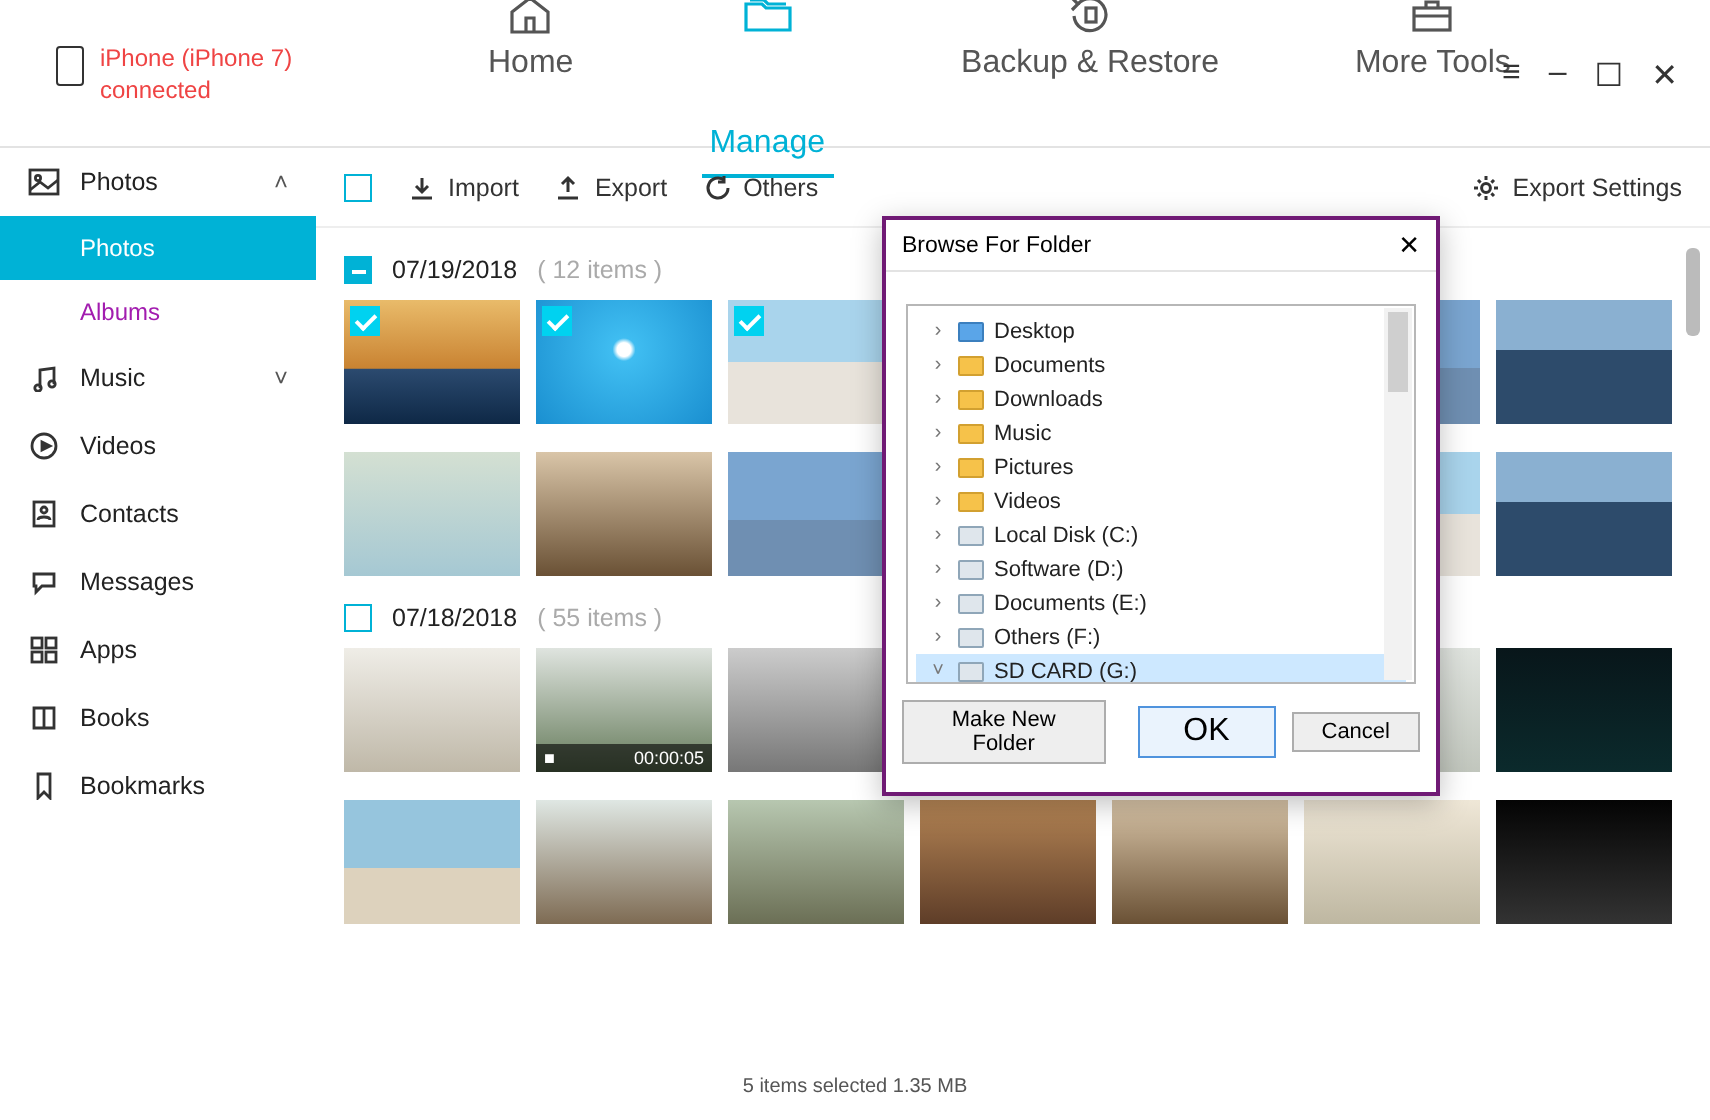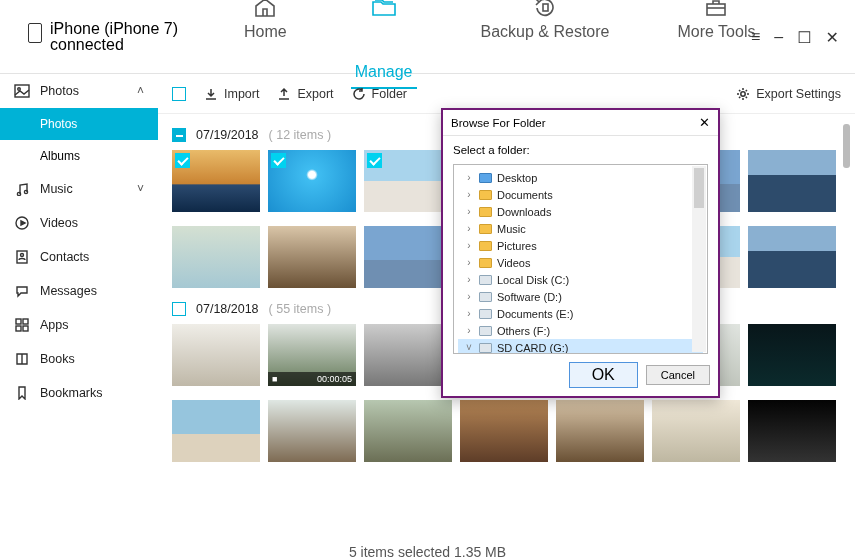--- a/index.html
+++ b/index.html
@@ -2,38 +2,38 @@
 <html><head>
 <meta charset="utf-8">
 <style>
   * { box-sizing: border-box; margin: 0; padding: 0; font-family: "Segoe UI", Arial, sans-serif; }
   body { width: 855px; height: 560px; background: #fff; position: relative; overflow: hidden; }
 
   
   .header { height: 74px; display: flex; align-items: center; border-bottom: 1px solid #e3e3e3; }
   .device-block { display: flex; align-items: flex-start; gap: 8px; padding-left: 28px; width: 240px; }
   .device-block .dev-icon { width: 14px; height: 20px; border: 1.4px solid #333; border-radius: 2px; margin-top: 2px; }
-  .device-text { font-size: 16px; color: #000000; line-height: 16px; }
+  .device-text { font-size: 12px; color: #ef4444; line-height: 16px; }
 
   .nav { display: flex; gap: 60px; }
   .nav-item { display: flex; flex-direction: column; align-items: center; gap: 4px; cursor: pointer; padding: 10px 4px 6px; }
   .nav-item .ic { width: 26px; height: 24px; display: flex; align-items: center; justify-content: center; }
   .nav-item .label { font-size: 16px; color: #555; }
   .nav-item.active .label { color: #00b2d6; margin-top: 40px; }
   .nav-item.active { border-bottom: 2px solid #00b2d6; }
 
   .wincontrols { position: absolute; right: 16px; top: 28px; display: flex; gap: 14px; font-size: 16px; color: #333; }
   .wincontrols span { cursor: pointer; }
 
   
   .sidebar { position: absolute; top: 74px; left: 0; bottom: 22px; width: 158px; background: #fff; }
   .side-item { height: 34px; display: flex; align-items: center; padding: 0 14px; gap: 10px; font-size: 12.5px; color: #222; cursor: pointer; }
   .side-item .si-ic { width: 16px; height: 16px; display:flex; align-items:center; justify-content:center; }
   .side-item .chev { margin-left: auto; font-size: 12px; color: #555; }
-  .side-sub { height: 32px; display: flex; align-items: center; padding-left: 40px; font-size: 12px; color: #000000; cursor: pointer; }
+  .side-sub { height: 32px; display: flex; align-items: center; padding-left: 40px; font-size: 12px; color: #a21caf; cursor: pointer; }
   .side-sub.active { background: #00b2d6; color: #fff; }
 
   
   .toolbar { position: absolute; top: 74px; left: 158px; right: 0; height: 40px; border-bottom: 1px solid #eee; display: flex; align-items: center; padding: 0 14px; gap: 18px; font-size: 12.5px; color: #333; }
   .toolbar .chk { width: 14px; height: 14px; border: 1.5px solid #00b2d6; cursor:pointer; }
   .toolbar .tb-btn { display: flex; align-items: flex-start; gap: 6px; cursor: pointer; }
   .toolbar .right { margin-left: auto; display: flex; align-items: center; gap: 6px; cursor:pointer; }
 
   
   .content { position: absolute; top: 114px; left: 158px; right: 0; bottom: 22px; overflow: hidden; padding: 10px 14px 0; }
@@ -66,21 +66,21 @@
   .g14{background:linear-gradient(180deg,#e0e4df 0%,#c1c6bd 100%);}
   .g15{background:linear-gradient(180deg,#08161a 0%,#0b2a2c 100%);}
   .g16{background:linear-gradient(180deg,#96c5dd 55%,#ddd2bd 55%);}
   .g17{background:linear-gradient(180deg,#dfe7e3 0%,#7e6b53 100%);}
   .g18{background:linear-gradient(180deg,#b7c7b0 0%,#6b6f55 100%);}
   .g19{background:linear-gradient(180deg,#b58555 0%,#5e3d28 100%);}
   .g20{background:linear-gradient(180deg,#efe7d7 0%,#beb7a1 100%);}
   .g21{background:linear-gradient(180deg,#040404 0%,#333 100%);}
 
   
-  .statusbar { position:absolute; bottom:0; left:0; right:0; height:22px; font-size:14px; color:#555; display:flex; align-items:flex-end; justify-content:center; }
+  .statusbar { position:absolute; bottom:0; left:0; right:0; height:22px; font-size:10px; color:#555; display:flex; align-items:flex-start; justify-content:center; }
 
   
   .vscroll { position:absolute; right:2px; top:114px; width:10px; height:120px; }
   .vscroll .thumbbar { position:absolute; top:10px; width:7px; height:44px; background:#bbb; border-radius:3px; }
 
   
   .dialog {
     position:absolute; left:441px; top:108px; width:279px; height:290px;
     background:#fff; border:2px solid #701a75; box-shadow:0 4px 14px rgba(0,0,0,0.25);
   }
@@ -261,21 +261,21 @@
     <svg width="14" height="14" fill="none" stroke="#333" stroke-width="1.5">
         <path d="M7 9 V2 M4 5 L7 2 L10 5 M2 12 H12"></path>
       </svg>
     <span>Export</span>
   </div>
   <div class="tb-btn">
     <svg width="14" height="14" fill="none" stroke="#333" stroke-width="1.5">
         <path d="M12 7 A5 5 0 1 1 10 3"></path>
         <path d="M10 1 L10 4 L7 4"></path>
       </svg>
-    <span>Folder</span>
+    <span>Others</span>
   </div>
   <div class="right">
     <svg width="14" height="14" fill="none" stroke="#333" stroke-width="1.5">
         <circle cx="7" cy="7" r="2.2"></circle>
         <path d="M7 1 V3 M7 11 V13 M1 7 H3 M11 7 H13 M3 3 L4.3 4.3 M9.7 9.7 L11 11 M11 3 L9.7 4.3 M4.3 9.7 L3 11"></path>
       </svg>
     <span>Export Settings</span>
   </div>
 </div>
 
@@ -348,21 +348,20 @@
 <div class="statusbar">
   <span>5 items selected 1.35 MB</span>
 </div>
 
 <div class="dialog">
   <div class="dlg-title">
     <span>Browse For Folder</span>
     <span class="close">✕</span>
   </div>
   <div class="dlg-body">
-    <div>Select a folder:</div>
     <div class="dlg-tree">
       <div class="inner" id="tree-inner">
           <div class="node" style="padding-left: 6px;">
             <span class="exp">›</span>
             <span class="fic desktop"></span>
             <span>Desktop</span>
           </div>
           <div class="node" style="padding-left: 6px;">
             <span class="exp">›</span>
             <span class="fic "></span>
@@ -413,17 +412,18 @@
             <span class="fic drive"></span>
             <span>SD CARD (G:)</span>
           </div>
         </div>
       <div class="tscroll">
           <div class="th"></div>
         </div>
     </div>
   </div>
   <div class="dlg-buttons">
+    <button class="mk">Make New Folder</button>
     <div class="spacer"></div>
     <button class="ok">OK</button>
     <button class="cancel">Cancel</button>
   </div>
 </div>
 
 </body></html>

